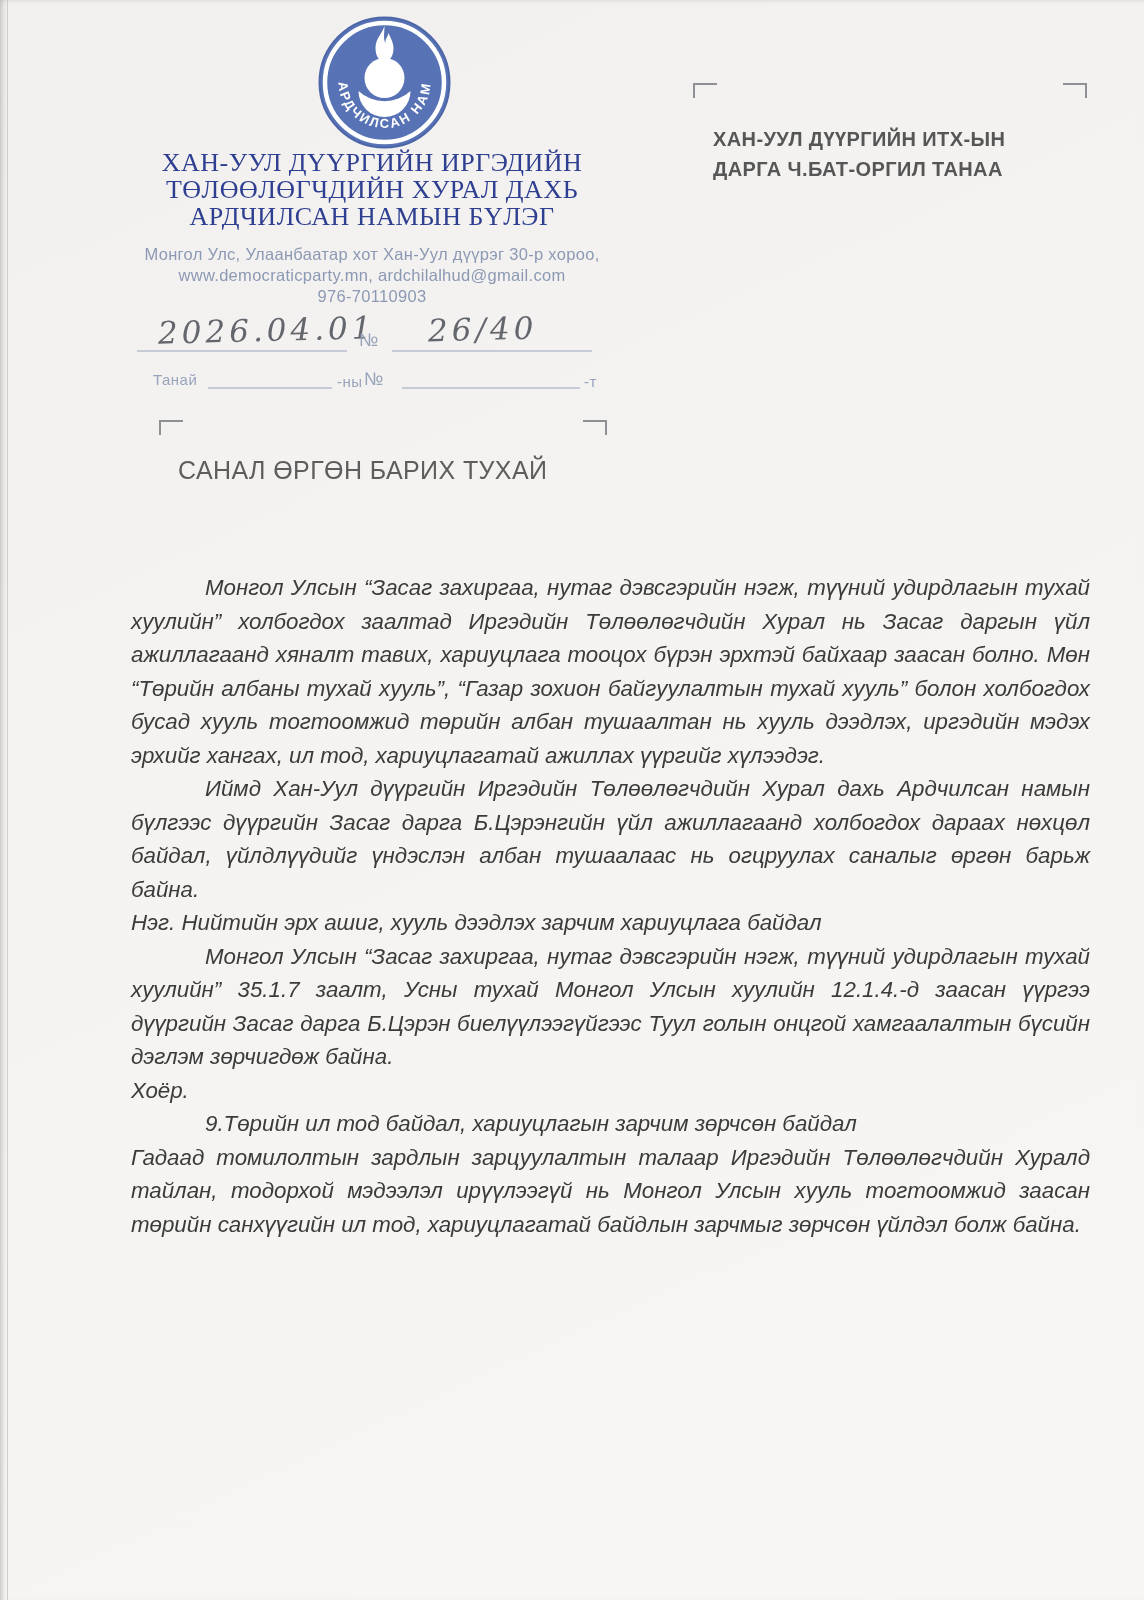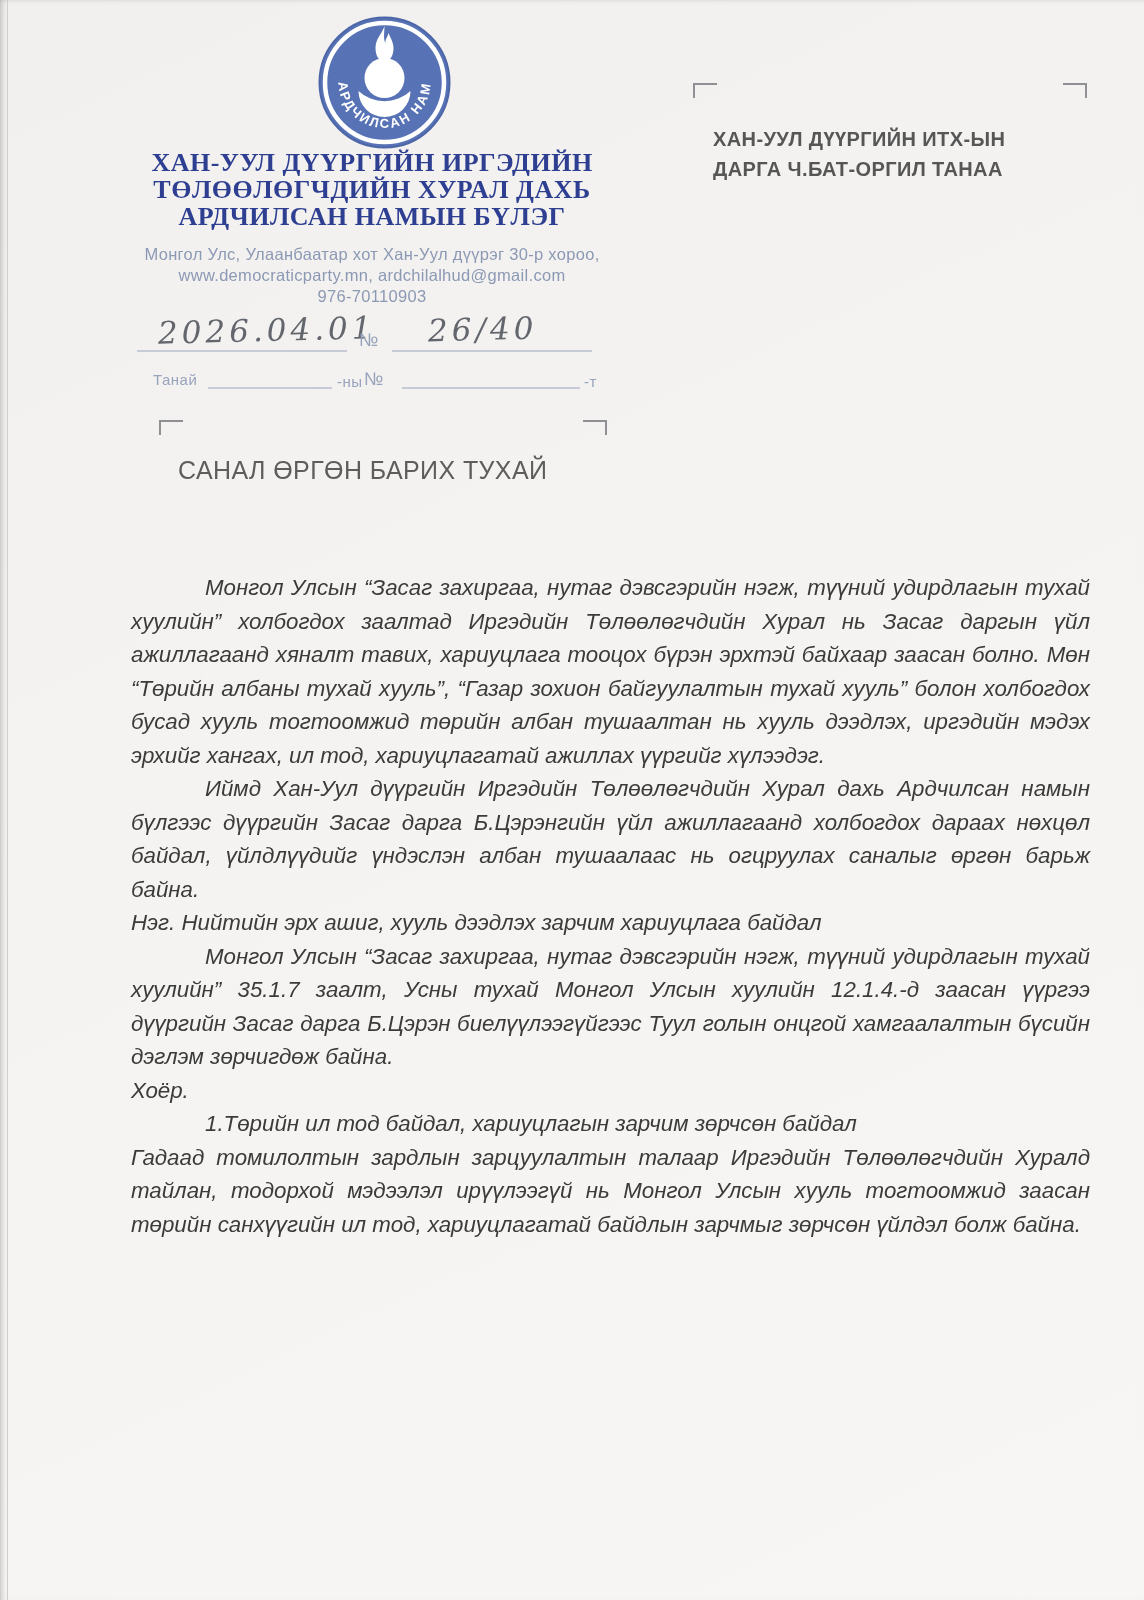--- a/index.html
+++ b/index.html
@@ -13,21 +13,21 @@
     box-shadow:inset 6px 0 6px -5px rgba(0,0,0,.25), inset 0 4px 6px -5px rgba(0,0,0,.15);
   }
   .edge-line{position:absolute;left:7px;top:0;width:1px;height:100%;background:#cfcecb;}
 
   
   .logo{position:absolute;left:314px;top:12px;width:141px;height:141px;}
   .org-name{
     position:absolute;left:102px;top:149px;width:540px;
     text-align:center;
     font-family:"Liberation Serif",serif;
-    font-weight:bold;font-size:26px;line-height:27px;
+    font-weight:normal;font-size:26px;line-height:27px;
     color:#2e3f92;letter-spacing:.5px;
   }
   .org-address{
     position:absolute;left:102px;top:244px;width:540px;
     text-align:center;font-size:16.5px;line-height:21px;
     color:#8c99b4;letter-spacing:.3px;
   }
 
   
   .uline{position:absolute;height:0;border-bottom:2px solid #c6cbd6;}
@@ -132,16 +132,16 @@
   <div class="subject">
     <div>САНАЛ ӨРГӨН БАРИХ ТУХАЙ</div>
   </div>
 
   <div class="body-text">
     <p class="p-indent mb1">Монгол Улсын “Засаг захиргаа, нутаг дэвсгэрийн нэгж, түүний удирдлагын тухай хуулийн” холбогдох заалтад Иргэдийн Төлөөлөгчдийн Хурал нь Засаг даргын үйл ажиллагаанд хяналт тавих, хариуцлага тооцох бүрэн эрхтэй байхаар заасан болно. Мөн “Төрийн албаны тухай хууль”, “Газар зохион байгуулалтын тухай хууль” болон холбогдох бусад хууль тогтоомжид төрийн албан тушаалтан нь хууль дээдлэх, иргэдийн мэдэх эрхийг хангах, ил тод, хариуцлагатай ажиллах үүргийг хүлээдэг.</p>
     <p class="p-indent mb2">Иймд Хан-Уул дүүргийн Иргэдийн Төлөөлөгчдийн Хурал дахь Ардчилсан намын бүлгээс дүүргийн Засаг дарга Б.Цэрэнгийн үйл ажиллагаанд холбогдох дараах нөхцөл байдал, үйлдлүүдийг үндэслэн албан тушаалаас нь огцруулах саналыг өргөн барьж байна.</p>
     <p class="mb3">Нэг. Нийтийн эрх ашиг, хууль дээдлэх зарчим хариуцлага байдал</p>
     <p class="p-indent mb3">Монгол Улсын “Засаг захиргаа, нутаг дэвсгэрийн нэгж, түүний удирдлагын тухай хуулийн” 35.1.7 заалт, Усны тухай Монгол Улсын хуулийн 12.1.4.-д заасан үүргээ дүүргийн Засаг дарга Б.Цэрэн биелүүлээгүйгээс Туул голын онцгой хамгаалалтын бүсийн дэглэм зөрчигдөж байна.</p>
     <p class="mb2">Хоёр.</p>
-    <p class="h-indent mb3">1.Төрийн ил тод байдал, хариуцлагын зарчим зөрчсөн байдал</p>
+    <p class="h-indent mb3">9.Төрийн ил тод байдал, хариуцлагын зарчим зөрчсөн байдал</p>
     <p>Гадаад томилолтын зардлын зарцуулалтын талаар Иргэдийн Төлөөлөгчдийн Хуралд тайлан, тодорхой мэдээлэл ирүүлээгүй нь Монгол Улсын хууль тогтоомжид заасан төрийн санхүүгийн ил тод, хариуцлагатай байдлын зарчмыг зөрчсөн үйлдэл болж байна.</p>
   </div>
 </div>
 
 </body></html>

